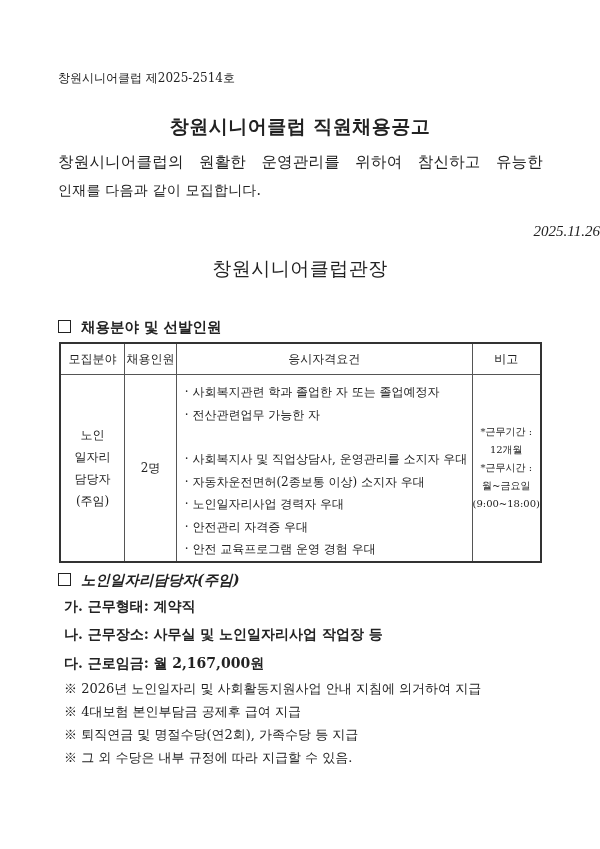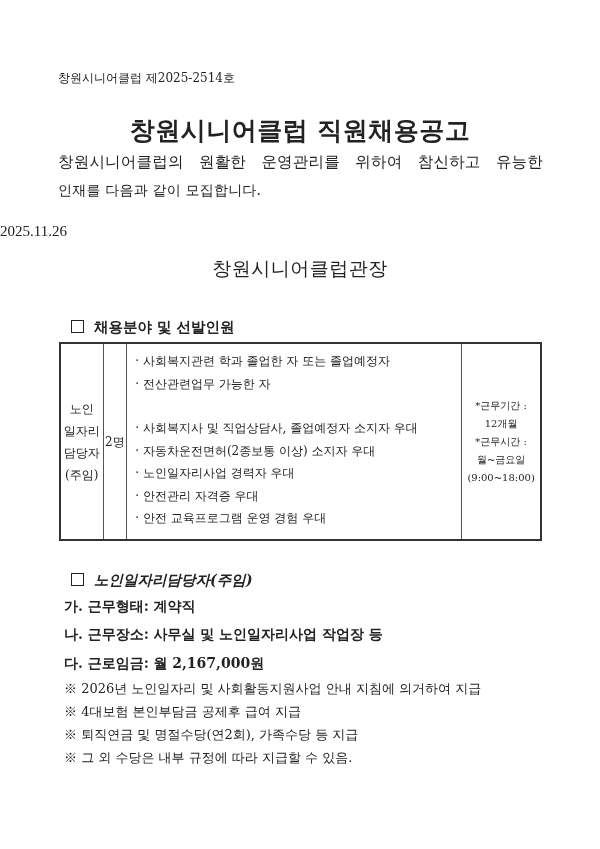--- a/index.html
+++ b/index.html
@@ -1,25 +1,25 @@
 <!DOCTYPE html>
 <html><head>
 <meta charset="utf-8">
 <style>
   html, body { margin:0; padding:0; background:#fff; }
   body { width:600px; height:849px; position:relative; overflow:hidden;
          font-family:"DejaVu Serif","Liberation Serif",serif; color:#222; }
   .abs { position:absolute; white-space:nowrap; }
   .docno { left:58px; top:70px; font-size:12px; }
-  .title { left:0; width:600px; text-align:center; top:114px; font-size:25px; font-weight:bold; letter-spacing:0.5px; }
+  .title { left:0; width:600px; text-align:center; top:114px; font-size:19px; font-weight:bold; letter-spacing:0.5px; }
   .intro1 { left:58px; top:152px; width:485px; font-size:15.5px; letter-spacing:0.2px; text-align:justify; text-align-last:justify; }
   .intro2 { left:58px; top:182px; font-size:14px; letter-spacing:0.2px; }
-  .date { left:0; width:600px; text-align:left; top:223px; font-size:15px; font-family:"Liberation Serif",serif; }
+  .date { left:0; width:600px; text-align:right; top:223px; font-size:15px; font-family:"Liberation Serif",serif;font-style:italic; }
   .sign { left:0; width:600px; text-align:center; top:256px; font-size:19px; font-weight:normal; letter-spacing:0.5px; }
-  .sec { font-size:14.5px; font-weight:bold;margin-left:13px; }
+  .sec { font-size:14.5px; font-weight:bold; }
   .sec .box { display:inline-block; width:11px; height:11px; border:1.3px solid #222; margin-right:10px; vertical-align:-1px; }
   table.req { position:absolute; left:59px; top:342px; width:483px; height:199px; border-collapse:collapse;
               border:2px solid #333; font-size:12px; }
   table.req td, table.req th { border:1px solid #555; font-weight:normal; padding:0; }
   table.req th { height:30px; text-align:center; }
   .c1 { width:66px; } .c2 { width:53px; } .c3 { width:295px; } .c4 { width:67px; }
   .field { text-align:center; line-height:22px;margin-left:12px; }
   .quals { vertical-align:top; padding:6px 0 0 8px !important; line-height:22.5px; }
   .quals div { white-space:nowrap; }
   .quals .gap { height:22px; }
@@ -37,33 +37,39 @@
 <div class="abs intro2">인재를 다음과 같이 모집합니다.</div>
 <div class="abs date">2025.11.26</div>
 <div class="abs sign">창원시니어클럽관장</div>
 
 <div class="abs sec" style="left:58px; top:318px;">
   <span class="box"></span><span>채용분야 및 선발인원</span>
 </div>
 
 <table class="req">
   <tbody>
+      <tr>
+    <th class="c1">모집분야</th>
+    <th class="c2">채용인원</th>
+    <th class="c3">응시자격요건</th>
+    <th class="c4">비고</th>
+  </tr>
   <tr>
     <td class="field">
       <div>노인</div>
       <div>일자리</div>
       <div>담당자</div>
       <div>(주임)</div>
     </td>
     <td class="field">2명</td>
     <td class="quals">
       <div>· 사회복지관련 학과 졸업한 자 또는 졸업예정자</div>
       <div>· 전산관련업무 가능한 자</div>
       <div class="gap"></div>
-      <div>· 사회복지사 및 직업상담사, 졸업예정자 소지자 우대</div>
+      <div>· 사회복지사 및 직업상담사, 운영관리를 소지자 우대</div>
       <div>· 자동차운전면허(2종보통 이상) 소지자 우대</div>
       <div>· 노인일자리사업 경력자 우대</div>
       <div>· 안전관리 자격증 우대</div>
       <div>· 안전 교육프로그램 운영 경험 우대</div>
     </td>
     <td class="note">
       <div>*근무기간 :</div>
       <div>12개월</div>
       <div>*근무시간 :</div>
       <div>월~금요일</div>

